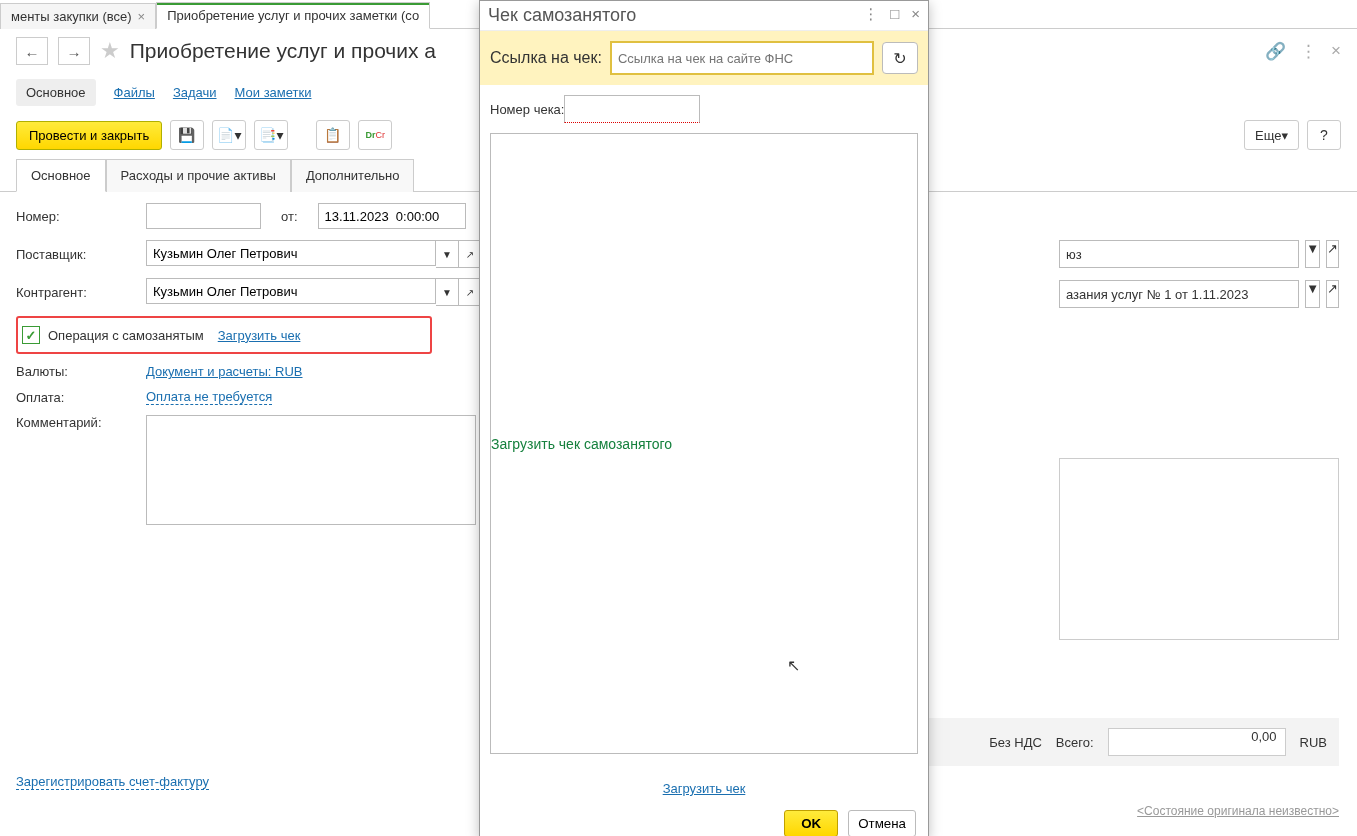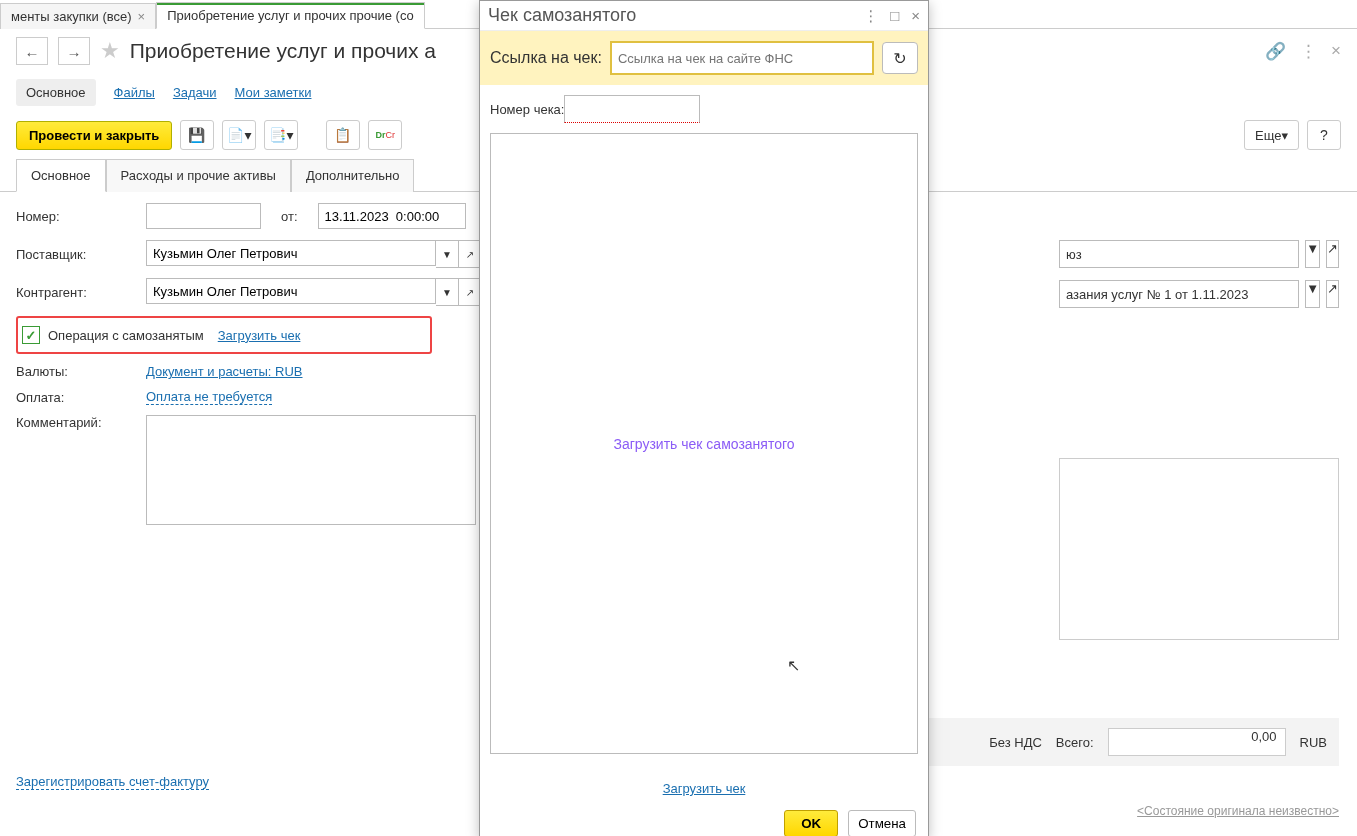--- a/index.html
+++ b/index.html
@@ -13,21 +13,21 @@
 .star{color:#ccc;font-size:22px}
 .title{font-size:21px;color:#333}
 .hdr-right{margin-left:auto;display:flex;gap:14px;align-items:center;color:#999}
 .hdr-icon{font-size:17px;color:#aaa;cursor:pointer}
 .subnav{display:flex;gap:18px;padding:6px 16px;align-items:center}
 .subnav-tab{padding:6px 10px;border-radius:3px}
 .subnav-tab.active{background:#eee}
 .link{color:#1a6fb0;text-decoration:underline;cursor:pointer}
 .link.dashed{text-decoration:none;border-bottom:1px dashed #1a6fb0}
 .toolbar{display:flex;gap:8px;padding:8px 16px;align-items:center}
-.btn{border:1px solid #b0b000;background:linear-gradient(#ffeb3b,#ffd700);padding:6px 12px;font-weight:bold;border-radius:3px;font-size:13px}
+.btn{border:1px solid #b0b000;background:linear-gradient(#ffeb3b,#ffd700);padding:6px 12px;font-weight:normal;border-radius:3px;font-size:13px}
 .ibtn{width:32px;height:28px;border:1px solid #ccc;background:#fff;border-radius:3px;display:flex;align-items:center;justify-content:center;font-size:14px}
 .ibtn.more{width:auto;padding:0 10px;font-size:13px}
 .form-tabs{display:flex;padding:0 16px;border-bottom:1px solid #ccc}
 .ftab{padding:8px 14px;border:1px solid #ccc;border-bottom:none;background:#f8f8f8;position:relative;top:1px}
 .ftab.active{background:#fff;border-bottom:1px solid #fff}
 .form-body{padding:10px 16px}
 .row{display:flex;align-items:center;margin-bottom:10px;gap:20px}
 .lbl{width:110px;color:#333}
 .inp{border:1px solid #bbb;height:26px;padding:0 6px;box-sizing:border-box;font-size:13px}
 .sel{display:flex}
@@ -39,45 +39,45 @@
 .right-side{position:absolute;right:18px;top:240px;width:280px}
 .rrow{display:flex;align-items:center;margin-bottom:12px;gap:6px}
 .rfield{flex:1;border:1px solid #bbb;height:26px;display:flex;align-items:center;padding:0 6px;font-size:13px;overflow:hidden;white-space:nowrap}
 .footer{position:absolute;bottom:46px;left:16px;right:18px;display:flex;align-items:center}
 .footer-right{position:absolute;right:18px;bottom:70px;display:flex;align-items:center;gap:14px;background:#f3f3f3;padding:10px 12px;width:410px;justify-content:flex-end;box-sizing:border-box}
 .total-inp{border:1px solid #ccc;height:26px;width:160px;text-align:right;padding:0 8px;background:#fff}
 .orig-state{position:absolute;right:18px;bottom:18px;color:#999;font-size:12px;text-decoration:underline}
 
 
 .dialog{position:absolute;left:479px;top:0;width:448px;height:836px;background:#fff;border:1px solid #999;box-shadow:0 3px 12px rgba(0,0,0,.25);display:flex;flex-direction:column}
-.dlg-title{display:flex;align-items:center;padding:4px 8px;font-size:18px;color:#555;border-bottom:1px solid #eee}
+.dlg-title{display:flex;padding:4px 8px;font-size:18px;color:#555;border-bottom:1px solid #eee}
 .dlg-title .sp{margin-left:auto;display:flex;gap:12px;color:#888;font-size:15px}
 .dlg-yellow{background:#fff3bf;padding:10px;display:flex;align-items:center;gap:8px}
 .dlg-yellow .lbl2{font-size:16px}
 .url-inp{flex:1;border:2px solid #e0c040;height:30px;padding:0 6px;font-size:13px;color:#999;background:#fff}
 .round-btn{width:34px;height:30px;border:1px solid #bbb;border-radius:4px;background:#fff;display:flex;align-items:center;justify-content:center;font-size:16px}
 .dlg-row2{display:flex;align-items:center;gap:0;padding:10px}
 .chknum{border:1px solid #bbb;height:24px;width:130px;border-bottom:1px dotted #d00}
-.preview{flex:1;margin:0 10px 21px 10px;border:1px solid #bbb;display:flex;align-items:center;justify-content:center;color:#8b5cf6;font-size:14px}
+.preview{flex:1;margin:0 10px 21px 10px;border:1px solid #bbb;display:flex;align-items:center;justify-content:flex-start;color:#15803d;font-size:14px}
 .dlg-link{text-align:center;padding:6px}
 .dlg-foot{display:flex;gap:10px;justify-content:flex-end;padding:8px 12px 0 12px}
 .ok-btn{background:linear-gradient(#ffeb3b,#ffd700);border:1px solid #c0a000;padding:5px 16px;font-weight:bold;border-radius:3px}
 .cancel-btn{background:#fff;border:1px solid #bbb;padding:5px 9px;border-radius:3px}
 .cursor{position:absolute;left:787px;top:656px;font-size:16px;pointer-events:none}
 </style>
 </head>
 <body>
 
 <div class="tabs-bar">
   <div class="doc-tab">
     <span>менты закупки (все)</span>
     <span class="close-x">×</span>
   </div>
   <div class="doc-tab active">
-    <span>Приобретение услуг и прочих прочие (со</span>
+    <span>Приобретение услуг и прочих заметки (со</span>
   </div>
 </div>
 
 <div class="header">
   <div class="nav-btn">←</div>
   <div class="nav-btn">→</div>
   <span class="star">★</span>
   <span class="title">Приобретение услуг и прочих а</span>
   <div class="hdr-right">
     <span class="hdr-icon">🔗</span>

